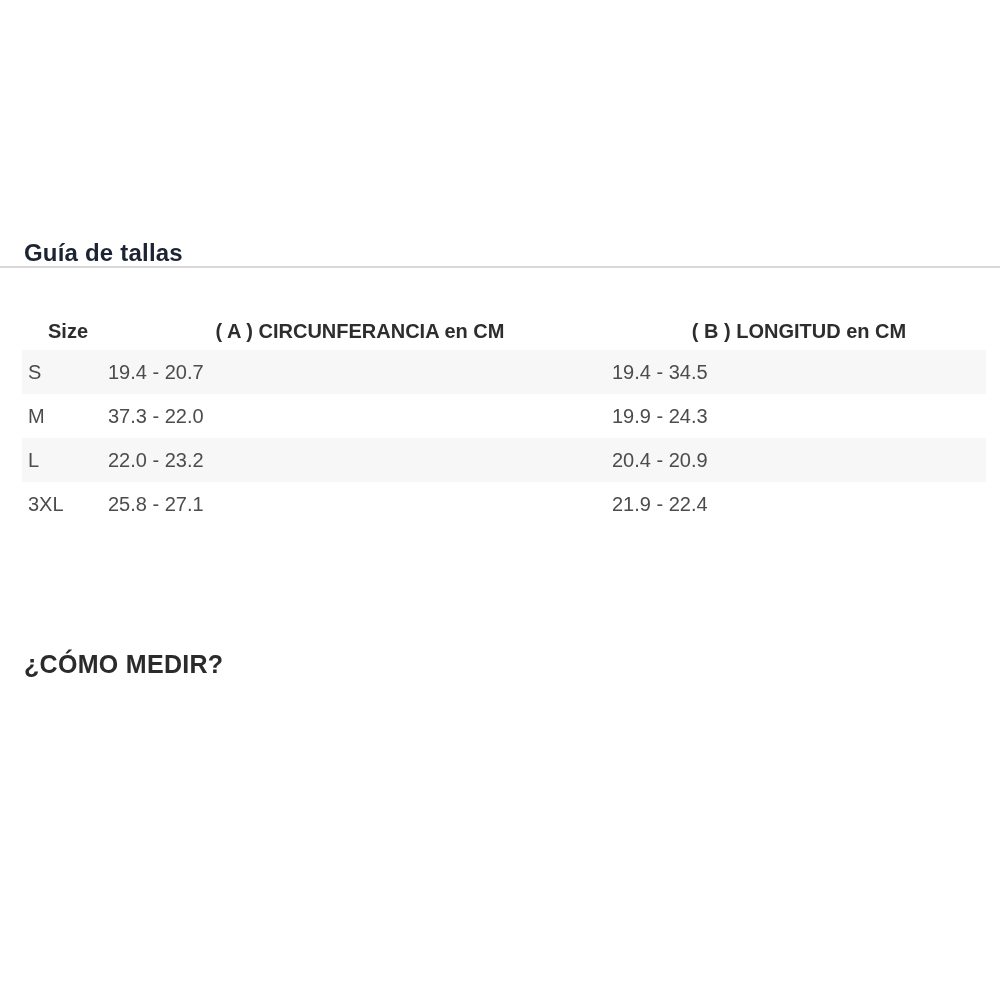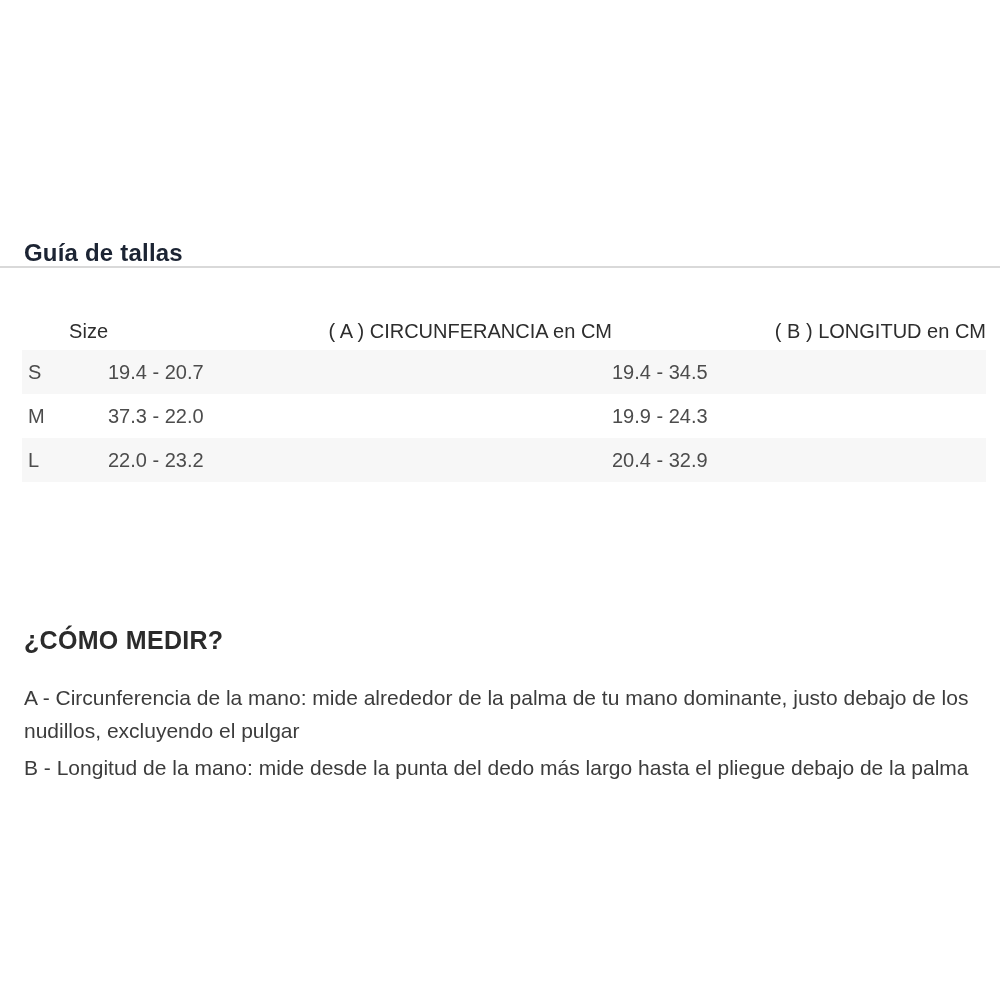--- a/index.html
+++ b/index.html
@@ -30,32 +30,32 @@
 
   .size-table{
     position:absolute;left:22px;top:312px;width:964px;
     border-collapse:collapse;table-layout:fixed;
     font-size:20px;color:var(--cell-text);
   }
   .size-table col.c1{width:86px;}
   .size-table col.c2{width:504px;}
   .size-table col.c3{width:374px;}
   .size-table th{
-    text-align:right;font-weight:normal;color:var(--header-text);
+    text-align:center;font-weight:bold;color:var(--header-text);
     height:38px;vertical-align:middle;padding:0;
   }
   .size-table td{
     height:44px;vertical-align:middle;padding:0;
   }
   .size-table th:first-child,
   .size-table td:first-child{padding-left:6px;}
   .size-table tr.stripe td{background:var(--stripe);}
 
   .how-heading{
-    position:absolute;left:24px;top:626px;
+    position:absolute;left:24px;top:650px;
     font-size:25px;font-weight:bold;color:var(--heading);
     letter-spacing:0.3px;
   }
   .how-text{
     position:absolute;left:24px;top:681px;width:952px;
     font-size:21px;line-height:33px;color:var(--body-text);
   }
   .how-text p{margin:0 0 4px 0;}
 </style>
 </head>
@@ -87,25 +87,26 @@
         <td>19.4 - 34.5</td>
       </tr>
       <tr>
         <td>M</td>
         <td>37.3 - 22.0</td>
         <td>19.9 - 24.3</td>
       </tr>
       <tr class="stripe">
         <td>L</td>
         <td>22.0 - 23.2</td>
-        <td>20.4 - 32.9</td>
+        <td>20.4 - 20.9</td>
+      </tr>
+      <tr>
+        <td>3XL</td>
+        <td>25.8 - 27.1</td>
+        <td>21.9 - 22.4</td>
       </tr>
     </tbody>
   </table>
 
   <h3 class="how-heading">¿CÓMO MEDIR?</h3>
 
-  <div class="how-text">
-    <p>A - Circunferencia de la mano: mide alrededor de la palma de tu mano dominante, justo debajo de los nudillos, excluyendo el pulgar</p>
-    <p>B - Longitud de la mano: mide desde la punta del dedo más largo hasta el pliegue debajo de la palma</p>
-  </div>
 
 </div>
 
 </body></html>

